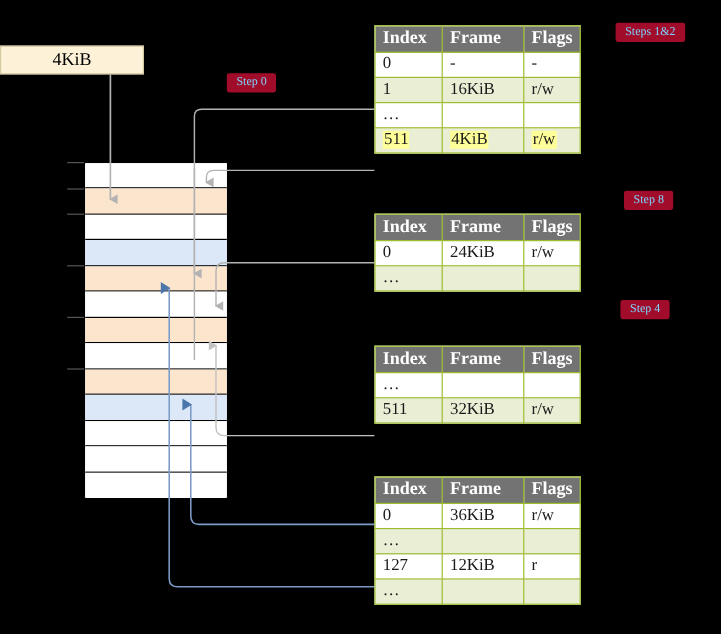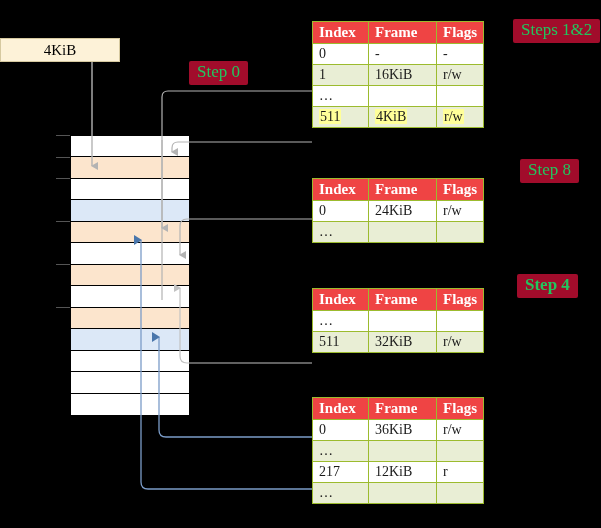--- a/index.html
+++ b/index.html
@@ -7,22 +7,22 @@
        font-family:"Liberation Serif",serif;}
   .stage{position:absolute;left:0;top:0;width:601px;height:528px;}
 
   
   .srcbox{position:absolute;left:0;top:38px;width:120px;height:24px;
           background:#fdf2d8;border:1px solid #d6c9a0;
           display:flex;align-items:center;justify-content:center;
           font-size:15px;color:#000;box-sizing:border-box;}
 
   
-  .steplabel{position:absolute;background:#a10c2b;color:#22c55e;
-             font-size:17px;padding:2px 8px 3px 8px;border-radius:2px;
+  .steplabel{position:absolute;background:#a10c2b;color:#7dd3fc;
+             font-size:10px;padding:2px 8px 3px 8px;border-radius:2px;
              white-space:nowrap;line-height:1.1;
              box-shadow:0 1px 0 rgba(0,0,0,.4);}
 
   
   .memcol{position:absolute;left:70px;top:135px;width:120px;height:279px;
           border:1px solid #000;box-sizing:border-box;background:#fff;}
   .memrow{position:absolute;left:0;width:100%;height:21.46px;
           border-bottom:1px solid #000;box-sizing:border-box;}
   .memrow.last{border-bottom:none;}
   .memrow.orange{background:#fce5cd;}
@@ -30,21 +30,21 @@
   .memrow.white{background:#ffffff;}
   .memtick{position:absolute;width:14px;height:0;border-top:1px solid #555;left:56px;}
 
   
   .ptable{position:absolute;border-collapse:collapse;
           border:1px solid #9cbb2e;background:#fff;}
   .ptable td,.ptable th{border:1px solid #9cbb2e;
           font-size:14px;color:#1a1a1a;padding:2px 6px;
           text-align:left;height:20px;box-sizing:border-box;
           font-family:"Liberation Serif",serif;font-weight:normal;}
-  .ptable th{background:#ef4444;color:#ffffff;font-weight:bold;font-size:15px;}
+  .ptable th{background:#737373;color:#ffffff;font-weight:bold;font-size:15px;}
   .ptable tr.alt td{background:#e9eed5;}
   .ptable tr.plain td{background:#ffffff;}
   .c-idx{width:56px;}
   .c-frm{width:68px;}
   .c-flg{width:44px;}
   .hl{background:#ffff99;padding:0 1px;}
 
   
   svg.conn{position:absolute;left:0;top:0;width:601px;height:528px;
            pointer-events:none;overflow:visible;}
@@ -60,21 +60,21 @@
 
   <div class="steplabel" style="left:189px;top:41px;margin-top:20px;">
     <span>Step 0</span>
   </div>
   <div class="steplabel" style="left:513px;top:19px;">
     <span>Steps 1&amp;2</span>
   </div>
   <div class="steplabel" style="left:520px;top:159px;">
     <span>Step 8</span>
   </div>
-  <div class="steplabel" style="left:517px;top:274px;font-weight:bold;">
+  <div class="steplabel" style="left:517px;top:250px;">
     <span>Step 4</span>
   </div>
 
   <div class="memcol">
     <div class="memrow white" style="top:0px;"></div>
     <div class="memrow orange" style="top:21.46px;"></div>
     <div class="memrow white" style="top:42.92px;"></div>
     <div class="memrow blue" style="top:64.38px;"></div>
     <div class="memrow orange" style="top:85.85px;"></div>
     <div class="memrow white" style="top:107.31px;"></div>
@@ -213,21 +213,21 @@
         <td>0</td>
         <td>36KiB</td>
         <td>r/w</td>
       </tr>
       <tr class="alt">
         <td>…</td>
         <td></td>
         <td></td>
       </tr>
       <tr class="plain">
-        <td>217</td>
+        <td>127</td>
         <td>12KiB</td>
         <td>r</td>
       </tr>
       <tr class="alt">
         <td>…</td>
         <td></td>
         <td></td>
       </tr>
     </tbody>
   </table>

